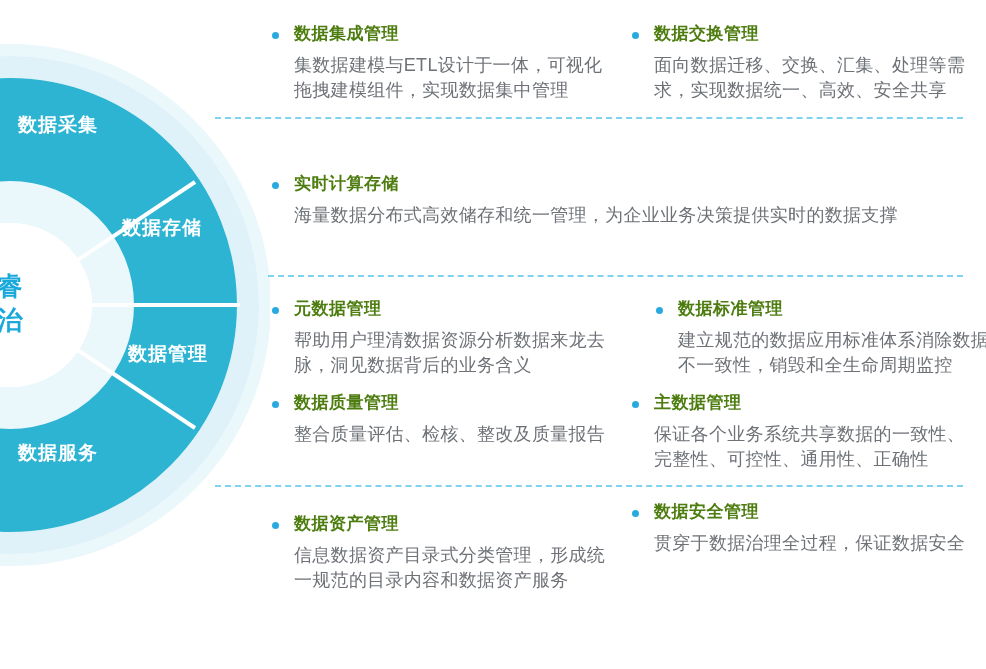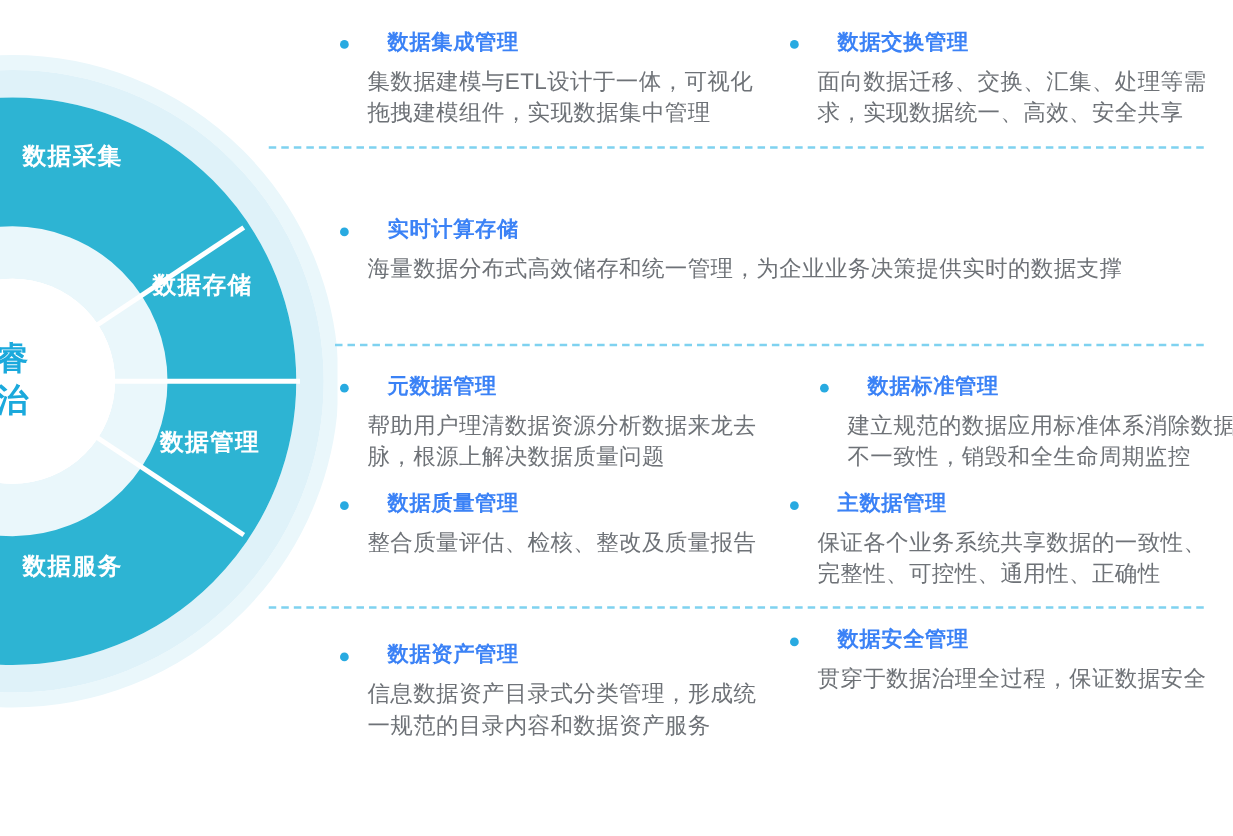--- a/index.html
+++ b/index.html
@@ -71,25 +71,24 @@
     height: 7px;
     border-radius: 50%;
     background: #28AAE1;
   }
   .item .body {
     margin-left: 22px;
   }
   .item .title {
     font-size: 17px;
     font-weight: bold;
-    color: #3b82f6;
+    color: #4d7c0f;
     line-height: 24px;
     letter-spacing: 0.5px;
     white-space: nowrap;
-    margin-left: 16px;
   }
   .item .desc {
     margin-top: 7px;
     font-size: 18px;
     color: #6E7277;
     line-height: 25px;
     letter-spacing: 0.3px;
   }
   .item .desc .ln {
     display: block;
@@ -174,21 +173,21 @@
     </div>
 
     <div class="divider" style="left:268px; top:275px; width:695px;"></div>
 
     <div class="item" style="left:272px; top:297px; width:350px;">
       <span class="bullet"></span>
       <div class="body">
         <div class="title">元数据管理</div>
         <div class="desc">
           <span class="ln">帮助用户理清数据资源分析数据来龙去</span>
-          <span class="ln">脉，根源上解决数据质量问题</span>
+          <span class="ln">脉，洞见数据背后的业务含义</span>
         </div>
       </div>
     </div>
 
     <div class="item" style="left:656px; top:297px; width:350px;">
       <span class="bullet"></span>
       <div class="body">
         <div class="title">数据标准管理</div>
         <div class="desc">
           <span class="ln">建立规范的数据应用标准体系消除数据</span>

